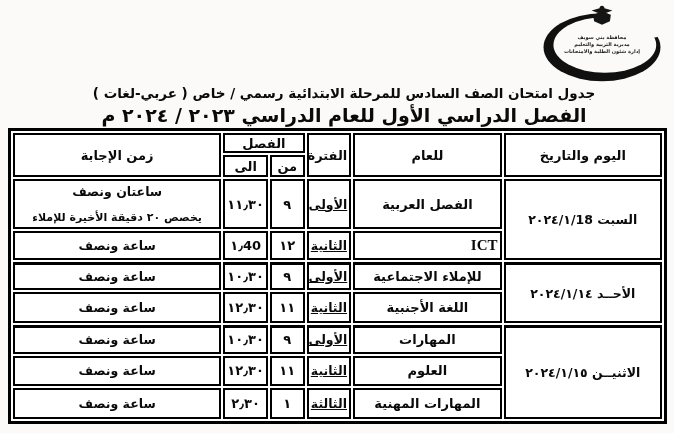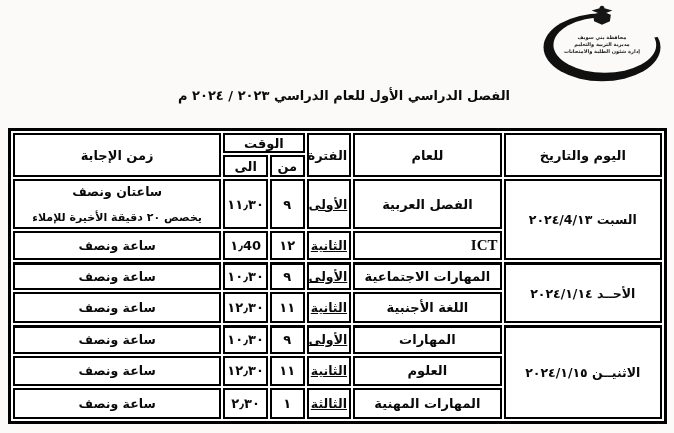--- a/index.html
+++ b/index.html
@@ -7,21 +7,21 @@
     width:674px;height:433px;position:relative;overflow:hidden;
     background:#fbfaf8;
     font-family:"DejaVu Sans","Liberation Sans",sans-serif;
     color:#0a0a0a;
   }
   
   .stamp{position:absolute;left:536px;top:2px;width:132px;height:84px;}
   
   .titles{position:absolute;top:85px;left:20px;width:648px;text-align:center;direction:rtl;}
   .title-1{font-size:13.5px;font-weight:bold;letter-spacing:0;}
-  .title-2{font-size:13px;font-weight:bold;margin-top:3px;}
+  .title-2{font-size:19px;font-weight:bold;margin-top:3px;}
   
   table.sched{
     position:absolute;top:128px;left:8px;width:659px;height:296px;
     direction:rtl;table-layout:fixed;
     border-collapse:separate;border-spacing:2px;
     border:3px solid #000;background:#fff;
   }
   .sched th,.sched td{
     border:2px solid #000;background:#fff;
     text-align:center;vertical-align:middle;
@@ -56,67 +56,68 @@
     <path fill="#151515" d="M70,2 c1.6,0 2.6,1 2.6,2.6 l8.4,2.4 -6.8,2.6 5.2,2 -1,6.8 -8.4,3.6 -8.4,-3.6 -1,-6.8 5.2,-2 -6.8,-2.6 8.4,-2.4 c0,-1.6 1,-2.6 2.6,-2.6 z"></path>
   </g>
   <g font-size="5.4" font-weight="bold" fill="#1b1b1b" text-anchor="middle">
     <text x="70" y="37">محافظة بني سويف</text>
     <text x="70" y="44.5">مديرية التربية والتعليم</text>
     <text x="70" y="52">إدارة شئون الطلبة والامتحانات</text>
   </g>
 </svg>
 
 <div class="titles">
+  <div class="title-1">جدول امتحان الصف السادس للمرحلة الابتدائية رسمي / خاص ( عربي-لغات )</div>
   <div class="title-2">الفصل الدراسي الأول للعام الدراسي ٢٠٢٣ / ٢٠٢٤ م</div>
 </div>
 
 <table class="sched">
   <colgroup>
     <col style="width:156px">
       <col style="width:146px">
       <col style="width:44px">
     <col style="width:34px">
       <col style="width:44px">
       <col style="width:205px">
   </colgroup>
   <thead>
     <tr class="h1">
       <th rowspan="2">اليوم والتاريخ</th>
       <th rowspan="2">للعام</th>
       <th rowspan="2">الفترة</th>
-      <th colspan="2">الوقت</th>
+      <th colspan="2">الفصل</th>
       <th rowspan="2">زمن الإجابة</th>
     </tr>
     <tr class="h2">
       <th>من</th>
       <th>الى</th>
     </tr>
   </thead>
   <tbody>
     <tr class="r-tall">
-      <td class="day" rowspan="2">السبت ٢٠٢٤/4/١٣</td>
+      <td class="day" rowspan="2">السبت ٢٠٢٤/١/18</td>
       <td class="subject">الفصل العربية</td>
       <td class="period">الأولى</td>
       <td class="t-num">٩</td>
       <td class="t-num">١١٫٣٠</td>
       <td class="dur">
         <span>ساعتان ونصف</span>
         <span class="note">يخصص ٢٠ دقيقة الأخيرة للإملاء</span>
       </td>
     </tr>
     <tr class="r-std">
       <td class="subject latin">ICT</td>
       <td class="period">الثانية</td>
       <td class="t-num">١٢</td>
       <td class="t-num">١٫40</td>
       <td class="dur">ساعة ونصف</td>
     </tr>
     <tr class="r-std grp">
       <td class="day" rowspan="2">الأحــد ٢٠٢٤/١/١٤</td>
-      <td class="subject">المهارات الاجتماعية</td>
+      <td class="subject">للإملاء الاجتماعية</td>
       <td class="period">الأولى</td>
       <td class="t-num">٩</td>
       <td class="t-num">١٠٫٣٠</td>
       <td class="dur">ساعة ونصف</td>
     </tr>
     <tr class="r-med">
       <td class="subject">اللغة الأجنبية</td>
       <td class="period">الثانية</td>
       <td class="t-num">١١</td>
       <td class="t-num">١٢٫٣٠</td>

